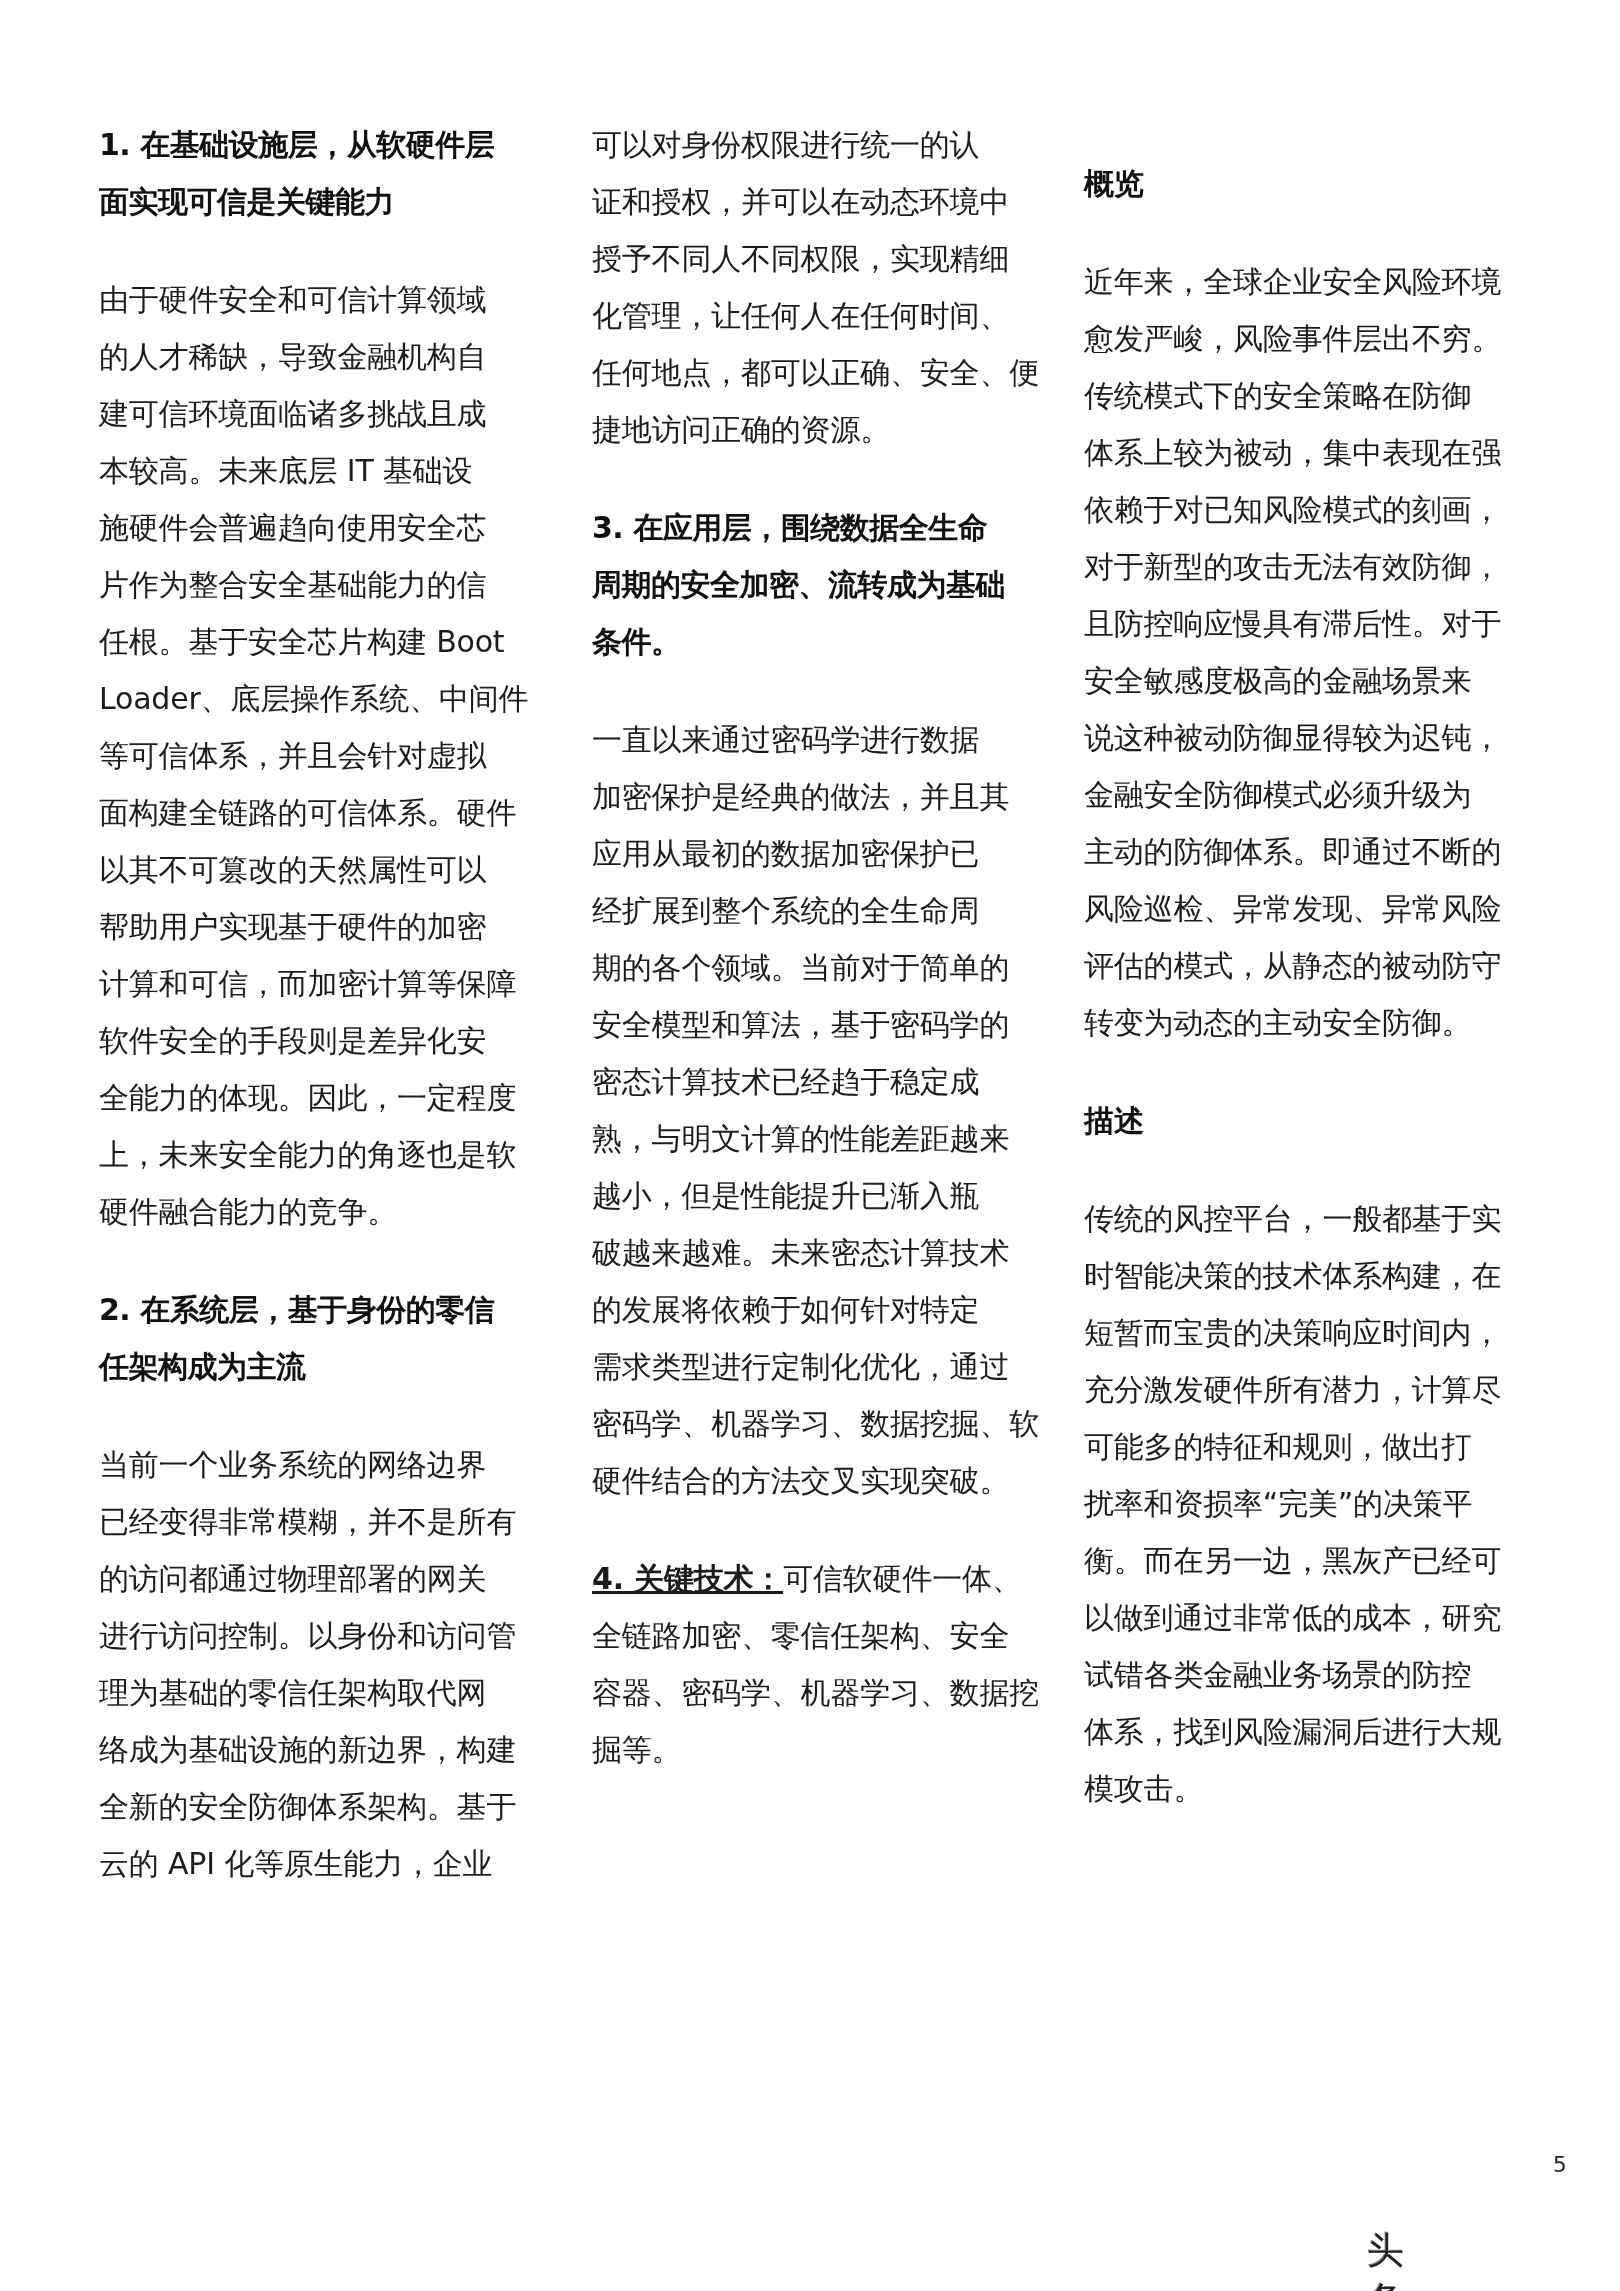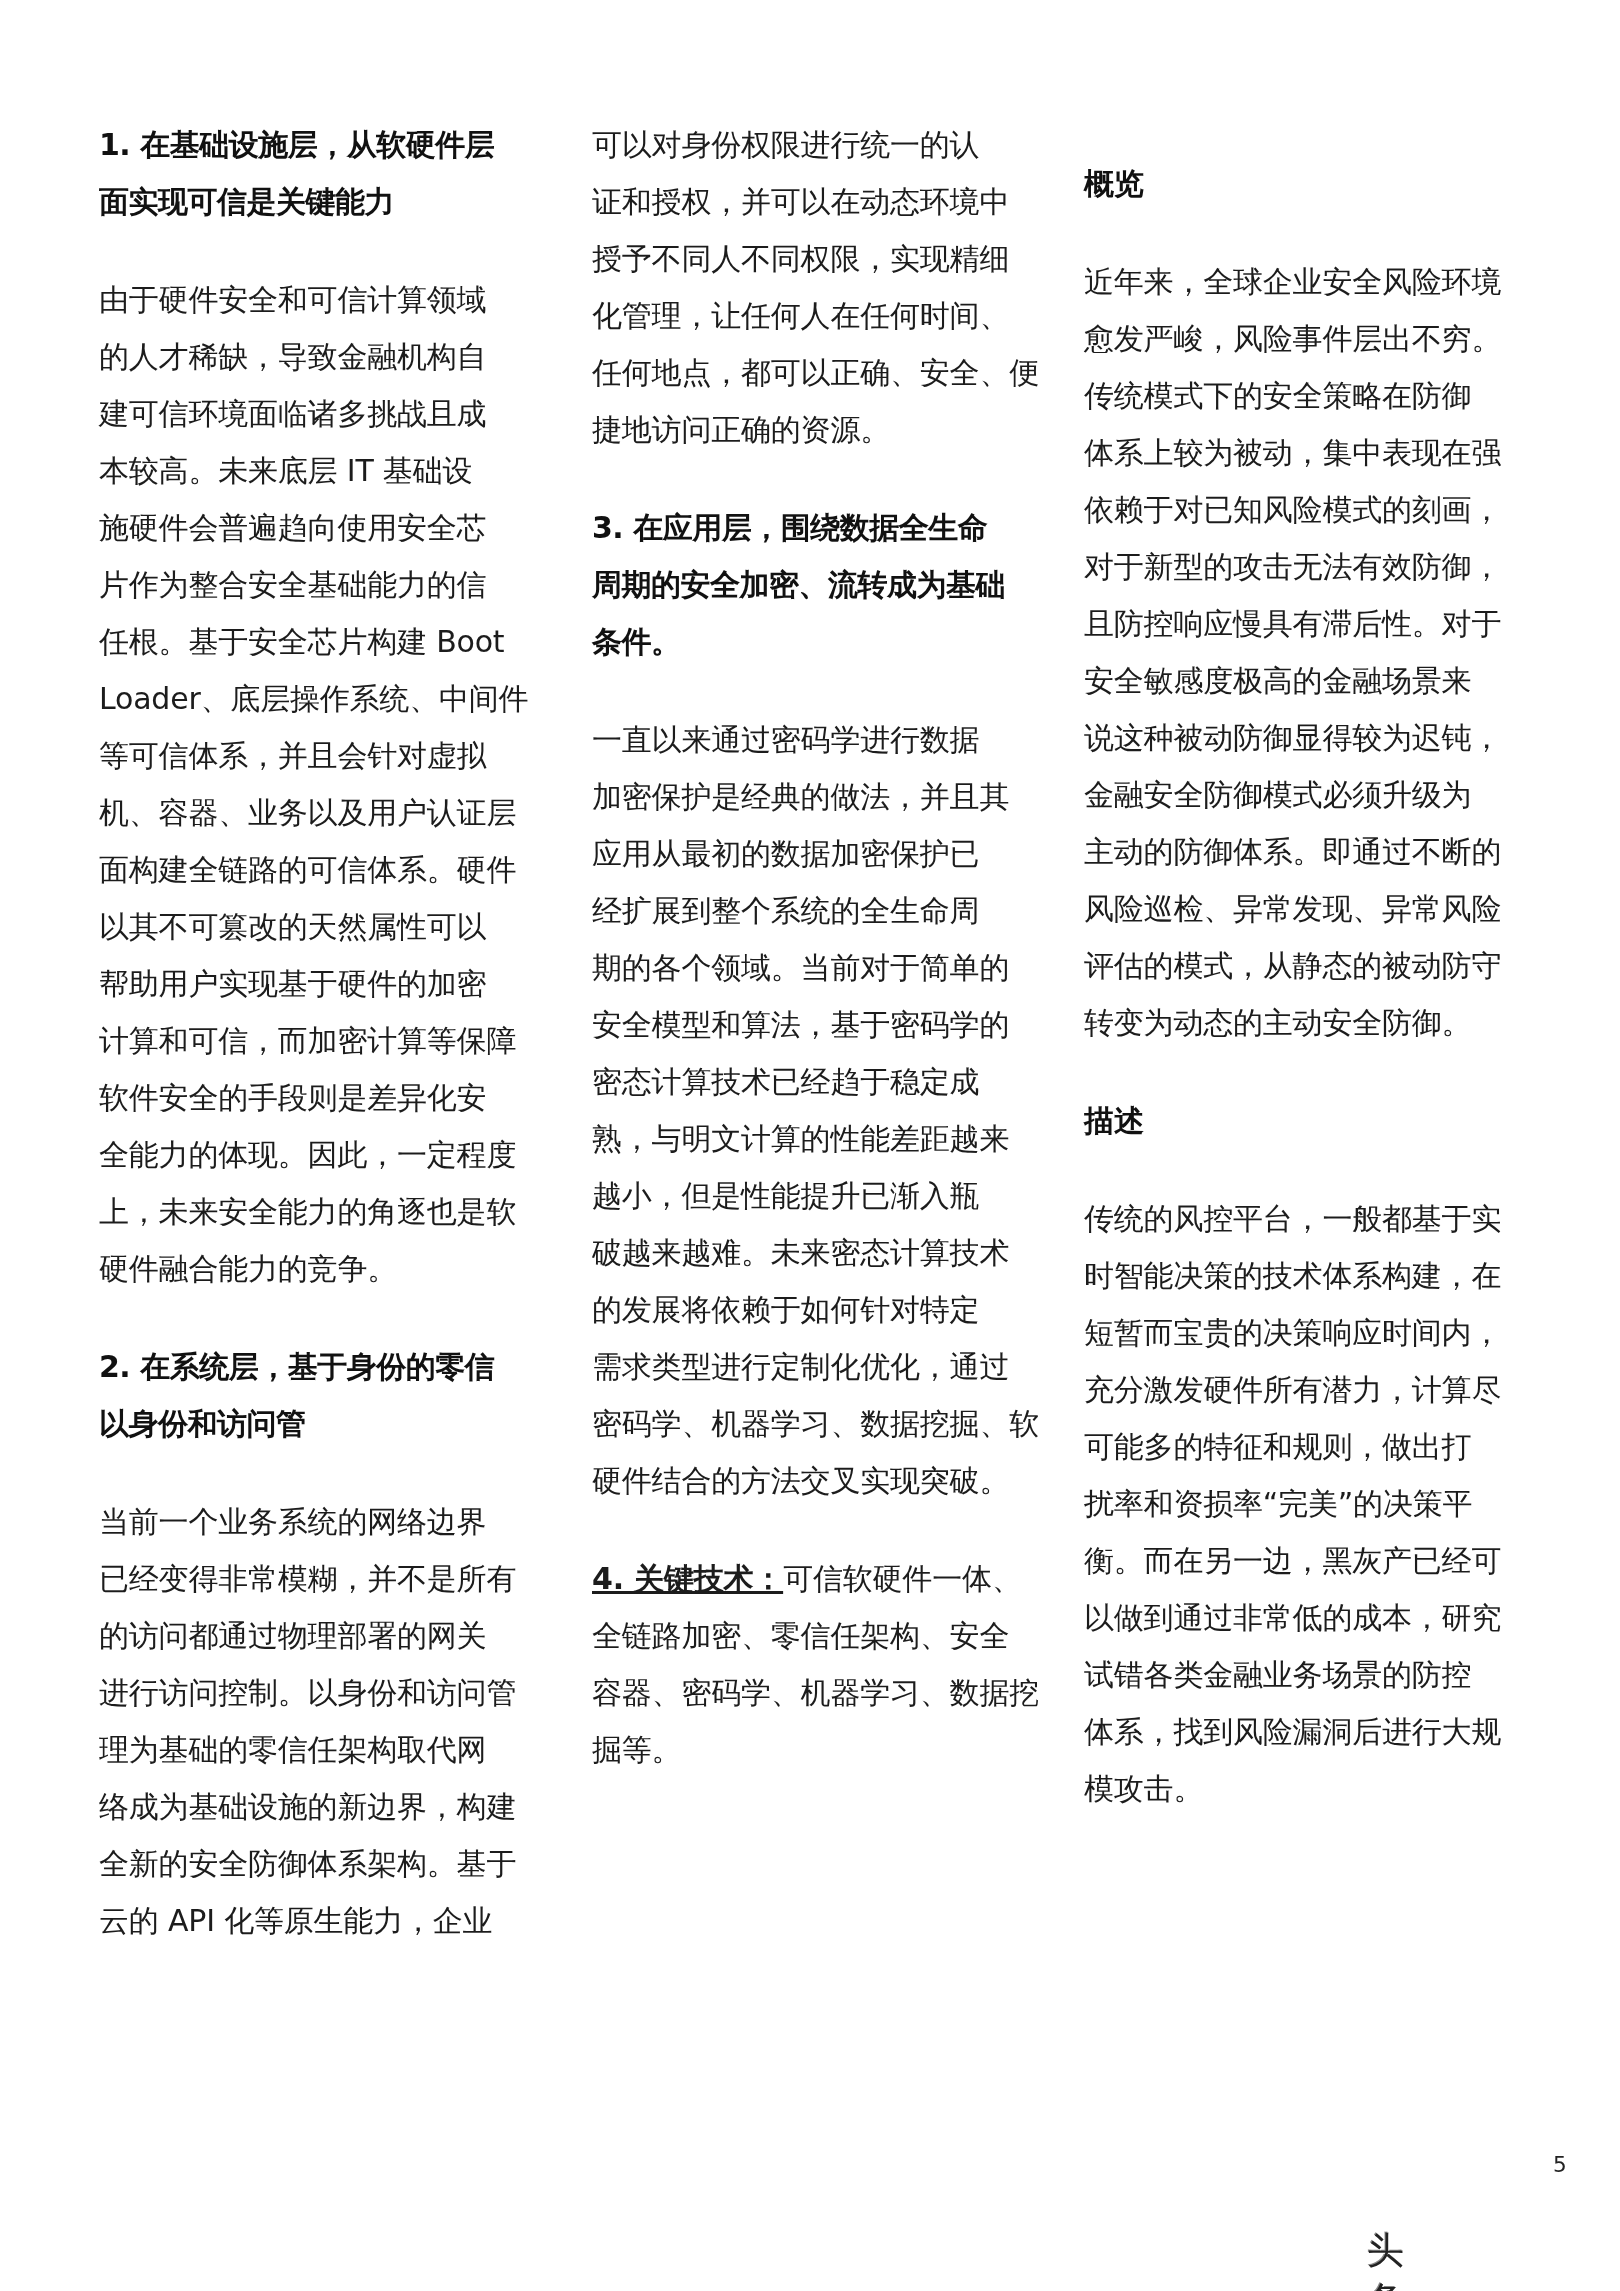--- a/index.html
+++ b/index.html
@@ -101,34 +101,33 @@
     <div class="p-body">
       <div>由于硬件安全和可信计算领域</div>
       <div>的人才稀缺，导致金融机构自</div>
       <div>建可信环境面临诸多挑战且成</div>
       <div>本较高。未来底层 IT 基础设</div>
       <div>施硬件会普遍趋向使用安全芯</div>
       <div>片作为整合安全基础能力的信</div>
       <div>任根。基于安全芯片构建 Boot</div>
       <div>Loader、底层操作系统、中间件</div>
       <div>等可信体系，并且会针对虚拟</div>
-      <div>机、容器、业务以及用户认证层</div>
       <div>面构建全链路的可信体系。硬件</div>
       <div>以其不可篡改的天然属性可以</div>
       <div>帮助用户实现基于硬件的加密</div>
       <div>计算和可信，而加密计算等保障</div>
       <div>软件安全的手段则是差异化安</div>
       <div>全能力的体现。因此，一定程度</div>
       <div>上，未来安全能力的角逐也是软</div>
       <div>硬件融合能力的竞争。</div>
     </div>
     <div class="gap-between"></div>
     <div class="h-num">
       <div>2. 在系统层，基于身份的零信</div>
-      <div>以身份和访问管</div>
+      <div>任架构成为主流</div>
     </div>
     <div class="gap-after-heading"></div>
     <div class="p-body">
       <div>当前一个业务系统的网络边界</div>
       <div>已经变得非常模糊，并不是所有</div>
       <div>的访问都通过物理部署的网关</div>
       <div>进行访问控制。以身份和访问管</div>
       <div>理为基础的零信任架构取代网</div>
       <div>络成为基础设施的新边界，构建</div>
       <div>全新的安全防御体系架构。基于</div>

